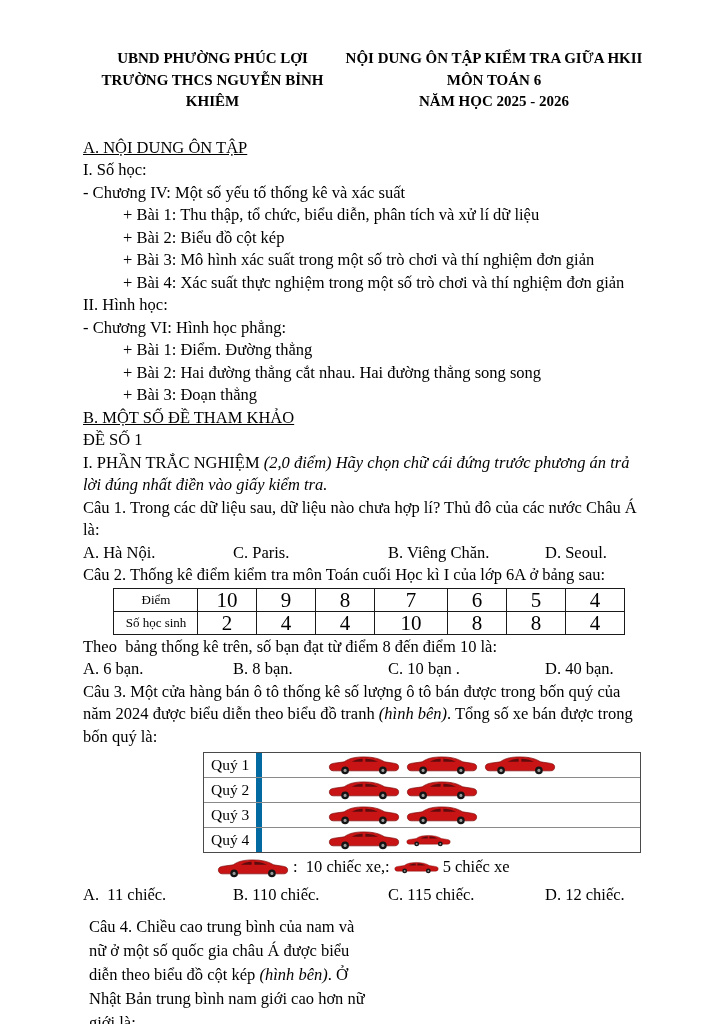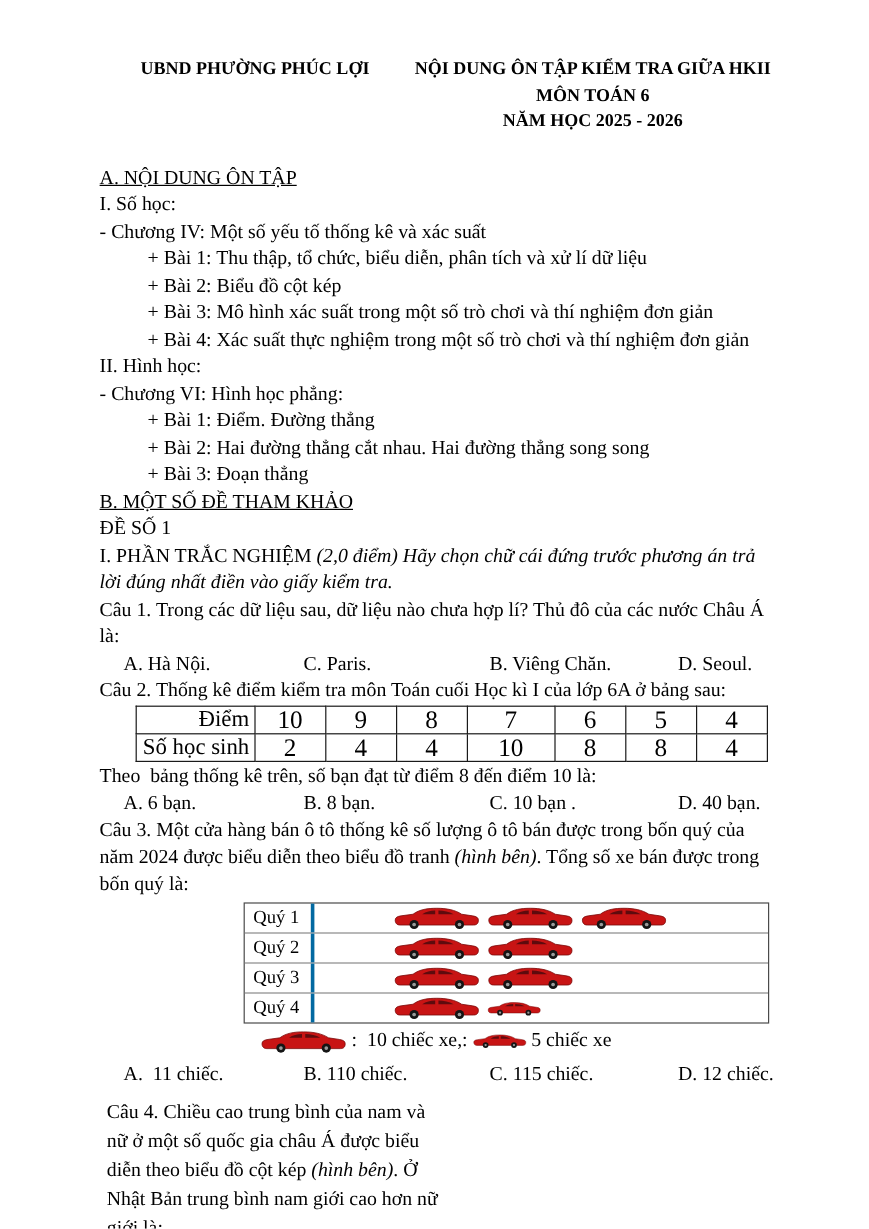--- a/index.html
+++ b/index.html
@@ -23,35 +23,35 @@
   .line { white-space:normal; }
   .indent { padding-left:40px; }
   .pre { white-space:pre-wrap; }
 
   
   .header { display:flex; font-weight:bold; font-size:15px; line-height:21.5px; text-align:center; margin-bottom:24px; }
   .h-left { width:46%; }
   .h-right { width:54%; }
 
   
-  .opts { display:grid; grid-template-columns:150px 155px 157px auto;margin-left:20px; }
+  .opts { display:grid; grid-template-columns:150px 155px 157px auto; }
   .opt span { white-space:pre-wrap; }
 
   
   table.score { border-collapse:collapse; margin:1px 0 1px 30px; table-layout:auto; }
   table.score td { border:1px solid #1a1a1a; text-align:center; height:22px; padding:0 4px; font-size:21px; line-height:20px; }
-  table.score td:first-child { text-align:right; padding-left:5px; width:74px; white-space:nowrap; font-size:19px; }
+  table.score td:first-child { text-align:center; padding-left:5px; width:74px; white-space:nowrap; font-size:13px; }
   table.score td:not(:first-child) { width:50px; }
   table.score td:nth-child(5) { width:64px; }
 
   
   .picto { width:436px; margin:4px 0 0 120px; border:1px solid #4a4a4a; }
   .picto-row { display:flex; align-items:center; height:24px; border-bottom:1px solid #8a8a8a; }
   .picto-row:last-child { border-bottom:0; }
-  .picto-label { width:58px; align-self:stretch; display:flex; align-items:center; padding-left:7px; border-right:3px solid #0369a1; font-size:15.5px; box-sizing:border-box; }
+  .picto-label { width:58px; align-self:stretch; display:flex; align-items:center; padding-left:7px; border-right:6px solid #0369a1; font-size:15.5px; box-sizing:border-box; }
   .picto-cars { display:flex; align-items:center; gap:6px; padding-left:66px; }
   .car { display:block; }
   .car-big { width:72px; height:20px; }
   .car-small { width:45px; height:13px; }
   .legend { display:flex; align-items:center; margin:2px 0 2px 130px; height:25px; }
   .legend .car { margin:0 4px; }
   .legend-text { white-space:pre-wrap; }
 
   
   .q4 { width:284px; margin:8px 0 0 6px; line-height:24px; }
@@ -73,20 +73,21 @@
       <circle cx="122" cy="34" r="3.4" fill="#9a9a9a"></circle>
     </g>
   </defs>
 </svg>
 
 <div class="page">
 
   <div class="header">
     <div class="h-left">
       <div>UBND PHƯỜNG PHÚC LỢI</div>
+      <div>TRƯỜNG THCS NGUYỄN BỈNH KHIÊM</div>
     </div>
     <div class="h-right">
       <div>NỘI DUNG ÔN TẬP KIỂM TRA GIỮA HKII</div>
       <div>MÔN TOÁN 6</div>
       <div>NĂM HỌC 2025 - 2026</div>
     </div>
   </div>
 
   <div class="line b"><span class="u">A. NỘI DUNG ÔN TẬP</span></div>
   <div class="line b">I. Số học:</div>

